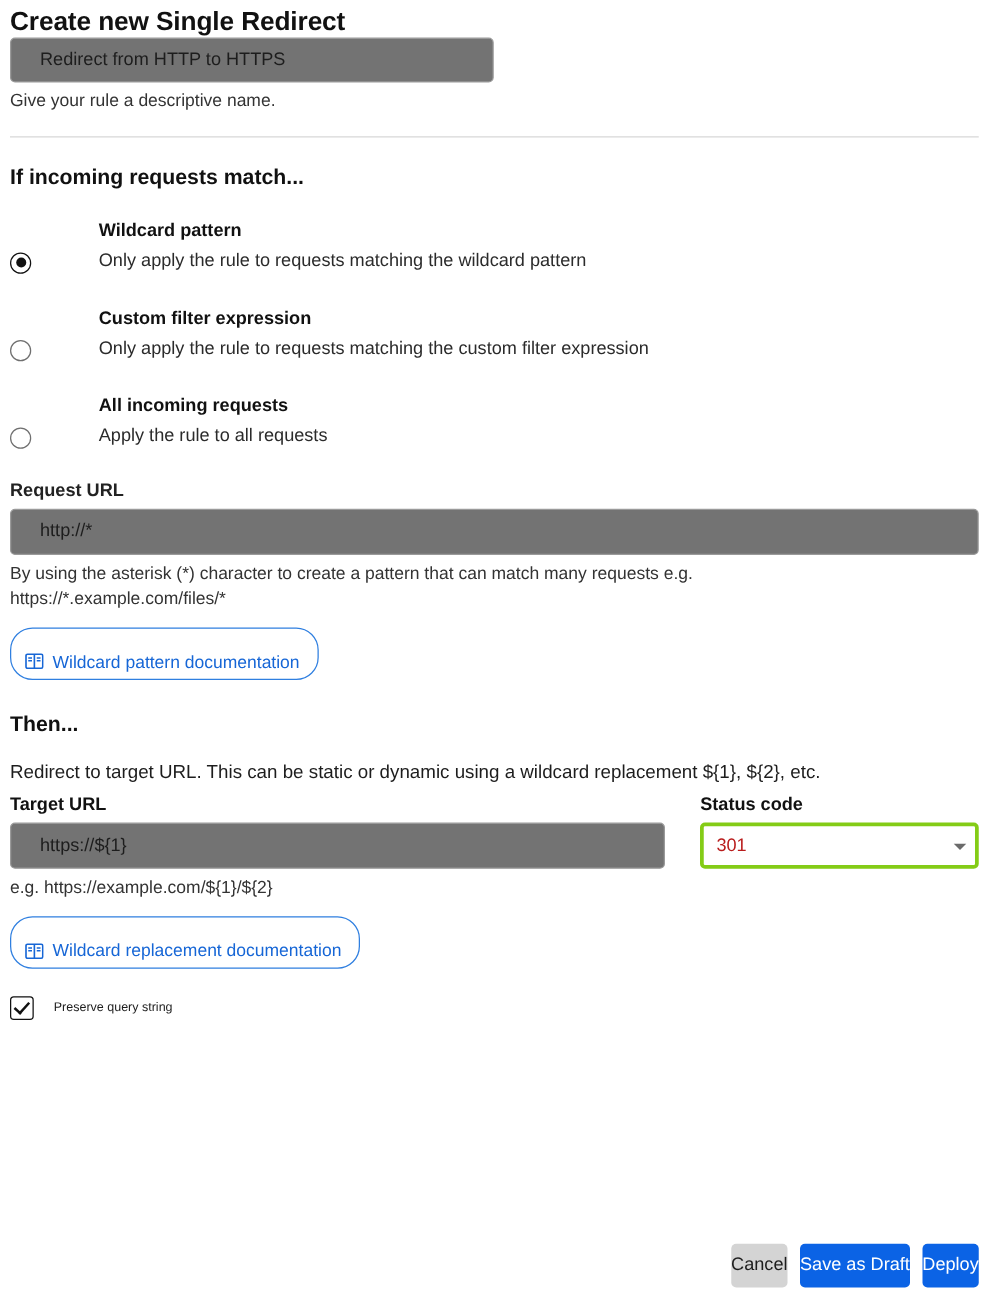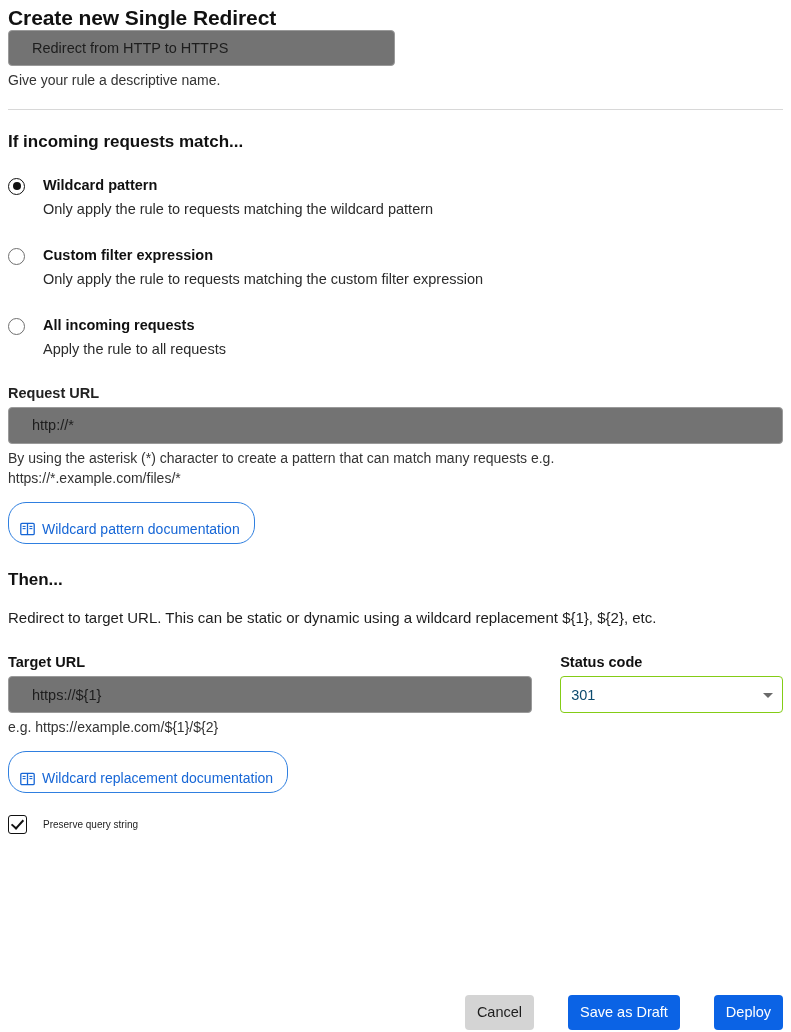--- a/index.html
+++ b/index.html
@@ -63,22 +63,23 @@
   .section-heading {
     font-size: 17px;
     font-weight: bold;
     color: #111111;
     margin-top: 22px;
     margin-bottom: 0;
   }
   .radio-group { margin-top: 24px; }
   .radio-row {
     display: flex;
-    align-items: flex-start;
+    align-items: flex-end;
     margin-bottom: 27px;
+    gap: 36px;
   }
   .radio-row:last-child { margin-bottom: 0; }
   .radio-outer {
     width: 17px;
     height: 17px;
     border-radius: 50%;
     border: 1.6px solid #6f6f6f;
     background: #fff;
     margin-top: 2px;
     flex: 0 0 auto;
@@ -134,44 +135,44 @@
   }
   .then-desc {
     font-size: 15px;
     color: #1d1d1d;
     margin-top: 18px;
     line-height: 1.35;
   }
   .row-2col {
     display: flex;
     gap: 28px;
-    margin-top: 26px;
+    margin-top: 8px;
     justify-content: space-between;
   }
   .col-target { width: 541px; }
   .col-status { width: 230px; }
   .sub-label {
     font-size: 14.5px;
     font-weight: bold;
     color: #111111;
     margin-bottom: 6px;
   }
   .col-target .text-input { width: 100%; height: 37px; }
   .select-wrap {
     position: relative;
     width: 100%;
   }
   .select-box {
     width: 100%;
     height: 37px;
-    border: 1px solid #84cc16;
+    border: 3px solid #84cc16;
     border-radius: 4px;
     background: #ffffff;
     font-size: 14.5px;
-    color: #0c4a6e;
+    color: #b91c1c;
     padding: 0 36px 0 10px;
     display: flex;
     align-items: center;
   }
   .select-arrow {
     position: absolute;
     right: 10px;
     top: 50%;
     margin-top: -2px;
     width: 0;
@@ -218,23 +219,22 @@
     display: flex;
     gap: 10px;
   }
   .btn {
     height: 35px;
     border-radius: 4px;
     border: none;
     font-size: 14.5px;
     font-family: "Liberation Sans", sans-serif;
     cursor: pointer;
-    padding: 0 12px;
+    padding: 0 0;
     line-height: 35px;
-    margin-left: 24px;
   }
   .btn-cancel {
     background: #d4d4d4;
     color: #1d1d1d;
   }
   .btn-primary {
     background: #0b63e5;
     color: #ffffff;
   }
 </style>

